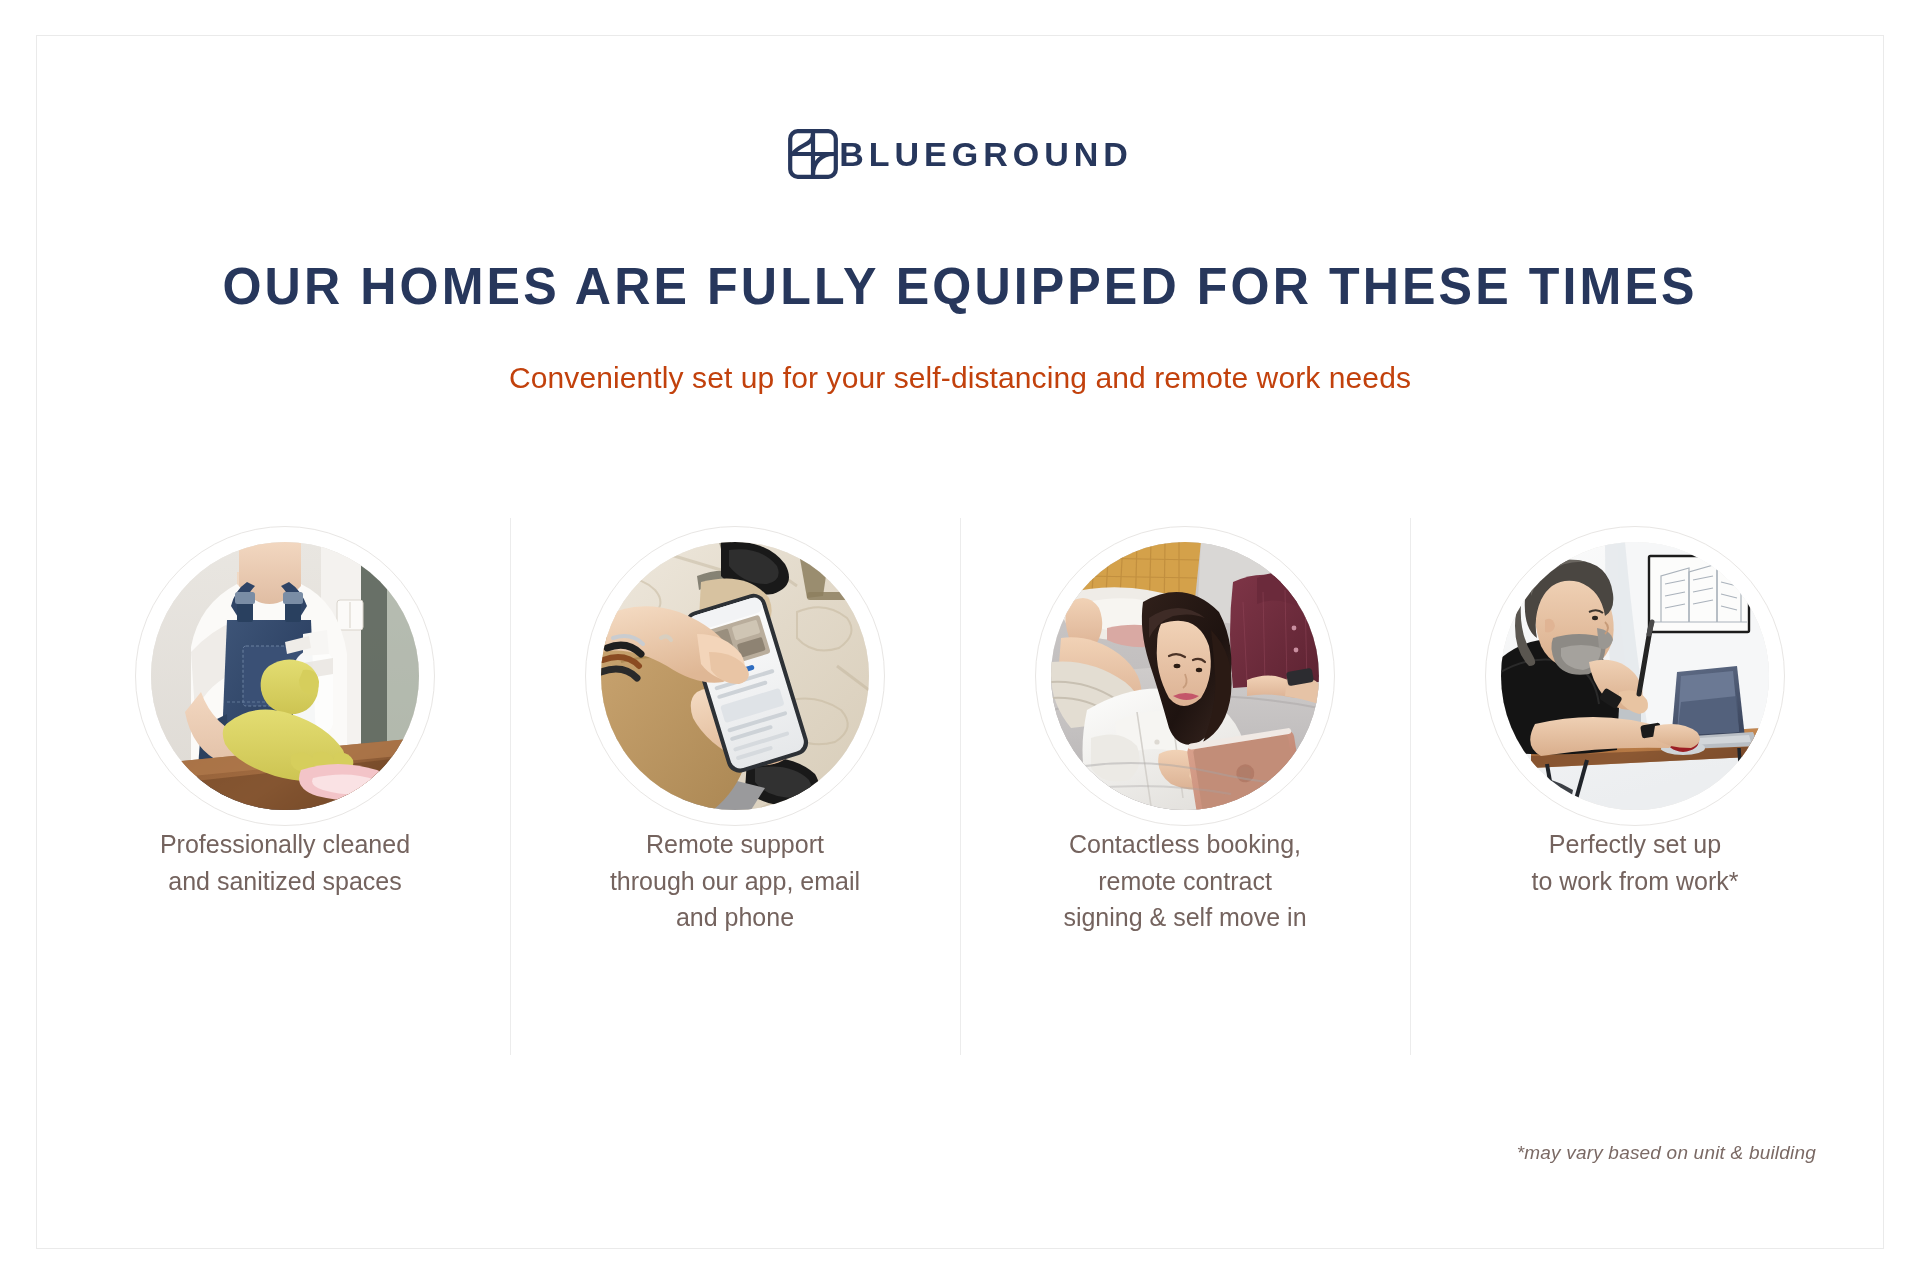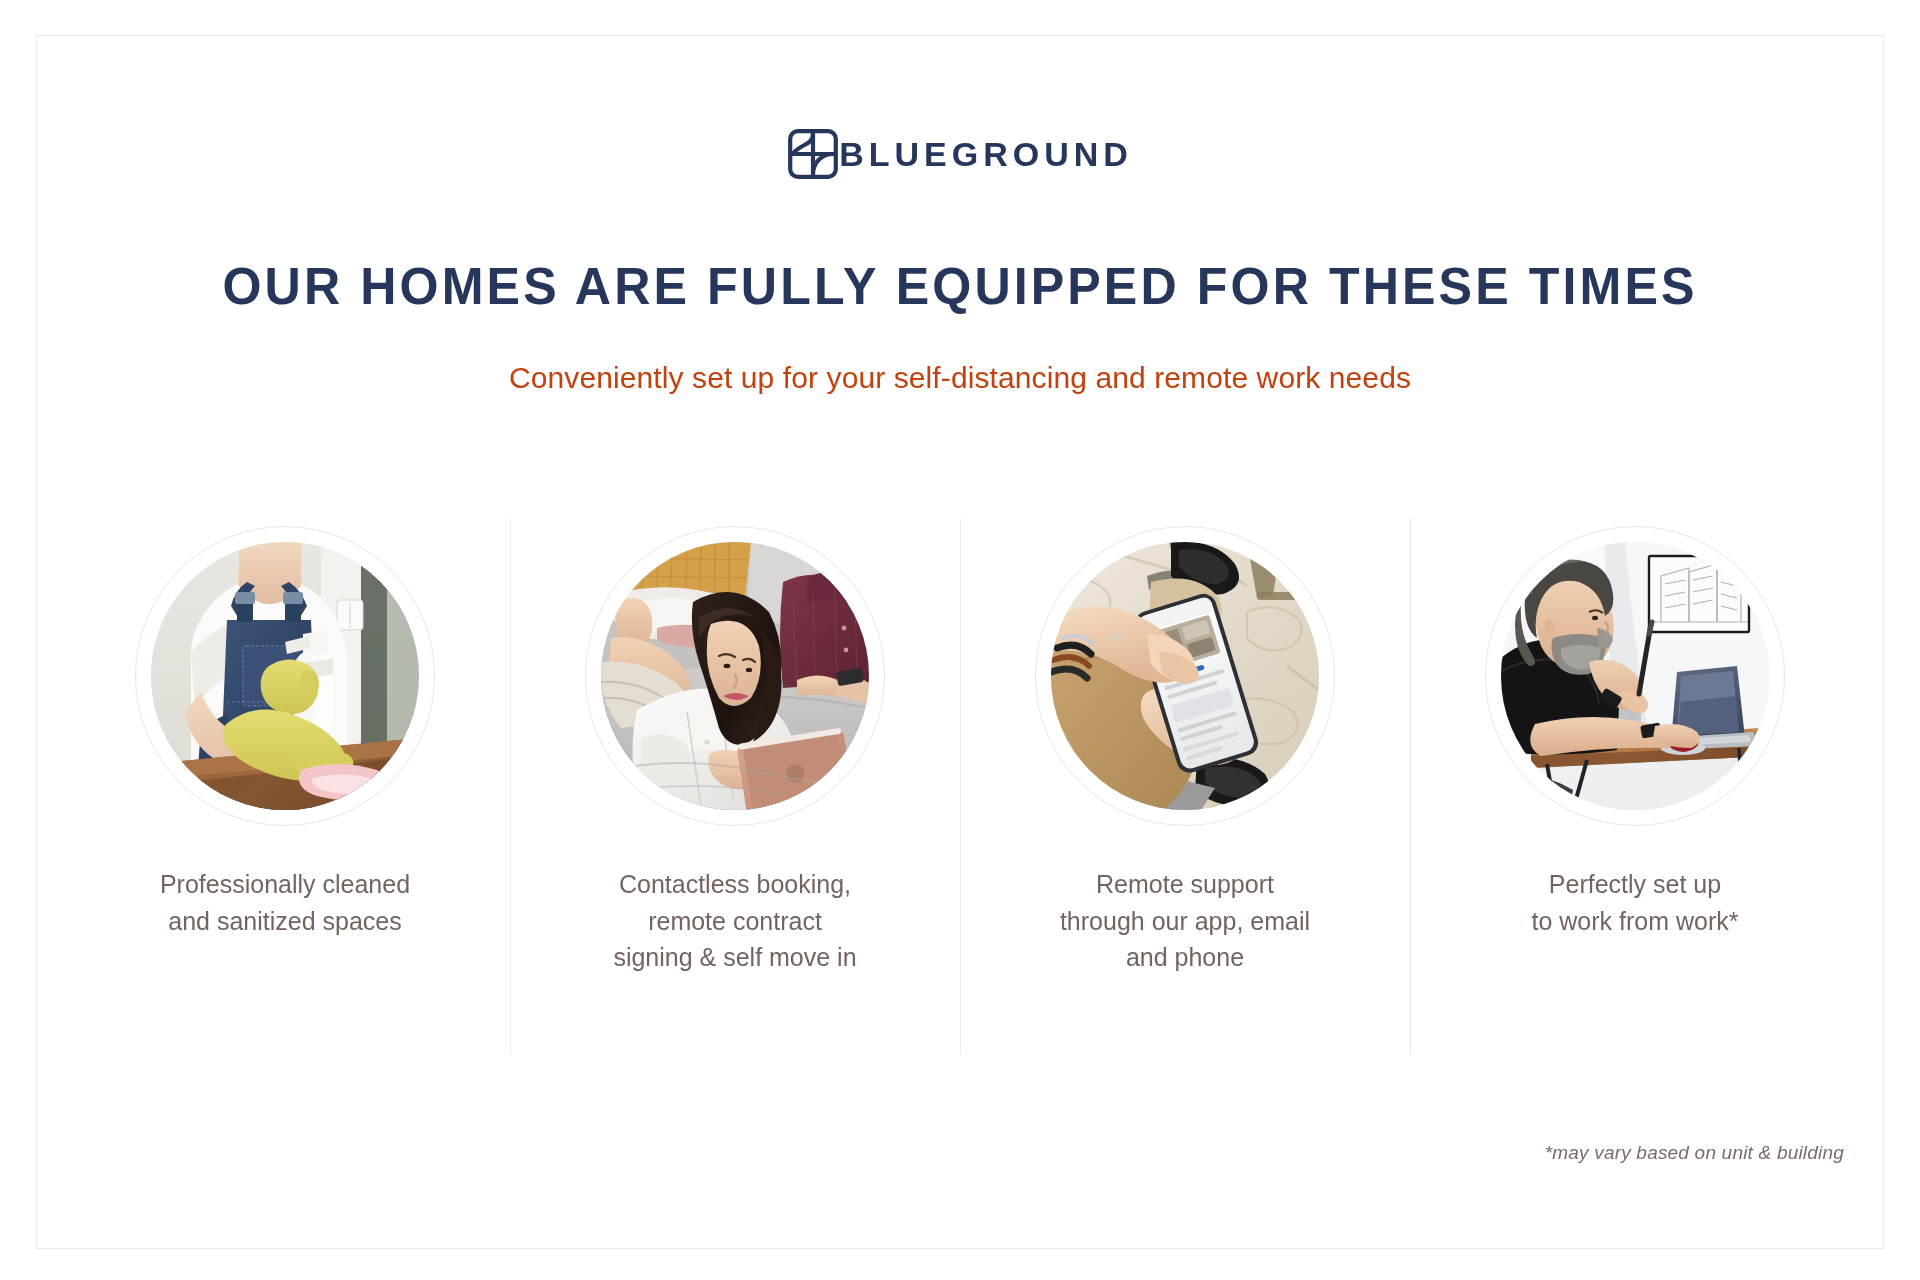--- a/index.html
+++ b/index.html
@@ -147,35 +147,34 @@
     position: relative;
     width: 268px;
     height: 268px;
     border-radius: 50%;
     overflow: hidden;
     background: #e9e6e2;
   }
   .photo svg { display: block; width: 268px; height: 268px; }
 
   .caption {
-    margin-top: 40px;
     text-align: center;
     font-family: "Liberation Sans", sans-serif;
     font-size: 25px;
     font-weight: 400;
     color: #74635e;
     line-height: 1.46;
     max-width: 330px;
     white-space: pre-line;
   }
 
   
   .footnote {
     position: absolute;
-    right: 76px;
+    right: 104px;
     top: 1142px;
     font-family: "Liberation Sans", sans-serif;
     font-size: 19px;
     font-style: italic;
     color: #7b6a65;
     letter-spacing: 0.2px;
     white-space: nowrap;
   }
 </style>
 </head>
@@ -275,138 +274,20 @@
             <path d="M162 212 Q174 206 182 216 Q186 226 176 230 Q166 230 162 222 Z" fill="#d6ce5c"></path>
             <path d="M184 212 Q196 208 202 218 Q204 228 194 230 Q184 228 182 220 Z" fill="#d6ce5c"></path>
 
             <path d="M150 228 Q186 216 226 228 Q250 238 238 252 Q208 264 166 254 Q142 246 150 228 Z" fill="#f3c4c8"></path>
             <path d="M162 236 Q196 228 226 238 Q238 244 228 250 Q200 256 172 248 Q158 244 162 236 Z" fill="#fae2e4"></path>
           </svg>
         </div>
       </div>
       <div class="caption">Professionally cleaned
 and sanitized spaces</div>
-    </div>
-
-    <div class="col">
-      <div class="circle-wrap">
-        <div class="ring"></div>
-        <div class="photo">
-          <svg viewBox="0 0 268 268" preserveAspectRatio="xMidYMid slice">
-            <defs>
-              <linearGradient id="bedG" x1="0" y1="0" x2="0" y2="1">
-                <stop offset="0" stop-color="#cfcccb"></stop>
-                  <stop offset="1" stop-color="#b4b1b2"></stop>
-              </linearGradient>
-              <linearGradient id="hairG" x1="0" y1="0" x2="1" y2="1">
-                <stop offset="0" stop-color="#30201a"></stop>
-                  <stop offset="0.6" stop-color="#1e1310"></stop>
-                  <stop offset="1" stop-color="#3a2720"></stop>
-              </linearGradient>
-              <linearGradient id="shirtG" x1="0" y1="0" x2="0.6" y2="1">
-                <stop offset="0" stop-color="#fdfdfc"></stop>
-                  <stop offset="1" stop-color="#e4e2de"></stop>
-              </linearGradient>
-              <linearGradient id="maroonG" x1="0" y1="0" x2="1" y2="1">
-                <stop offset="0" stop-color="#7e3547"></stop>
-                  <stop offset="1" stop-color="#5d2332"></stop>
-              </linearGradient>
-              <linearGradient id="tabG" x1="0" y1="0" x2="1" y2="1">
-                <stop offset="0" stop-color="#d9a18c"></stop>
-                  <stop offset="1" stop-color="#b97f6d"></stop>
-              </linearGradient>
-              <linearGradient id="skinC" x1="0" y1="0" x2="0" y2="1">
-                <stop offset="0" stop-color="#f1d2b6"></stop>
-                  <stop offset="1" stop-color="#dcb294"></stop>
-              </linearGradient>
-            </defs>
-            <rect width="268" height="268" fill="url(#bedG)"></rect>
-
-            <path d="M36 0 L150 0 L142 76 L30 62 Z" fill="#d4a14a"></path>
-            <g stroke="#b8863a" stroke-width="1.2" opacity="0.65">
-              <path d="M44 0 L40 68"></path>
-                <path d="M58 0 L54 70"></path>
-                <path d="M72 0 L68 72"></path>
-              <path d="M86 0 L84 74"></path>
-                <path d="M100 0 L98 74"></path>
-                <path d="M114 0 L113 75"></path>
-              <path d="M128 0 L128 76"></path>
-                <path d="M36 16 L148 18"></path>
-                <path d="M34 34 L146 36"></path>
-              <path d="M32 52 L144 54"></path>
-            </g>
-
-            <path d="M150 0 L268 0 L268 90 L146 78 Z" fill="#d9d7d5"></path>
-
-            <path d="M14 52 Q70 36 138 58 Q156 74 134 94 Q70 106 22 90 Q4 72 14 52 Z" fill="#efece7"></path>
-            <path d="M36 60 Q80 50 124 66 Q136 78 120 88 Q76 96 42 84 Q30 72 36 60 Z" fill="#f7f5f1"></path>
-            <path d="M56 86 Q92 78 120 90 Q128 100 110 104 Q76 108 56 98 Z" fill="#d9a9a3"></path>
-
-            <path d="M0 140 Q134 110 268 138 L268 268 L0 268 Z" fill="url(#bedG)"></path>
-            <path d="M0 168 Q134 140 268 166" fill="none" stroke="#a9a6a6" stroke-width="2" opacity="0.5"></path>
-
-            <path d="M182 40 Q220 22 256 48 Q268 74 268 140 L182 146 Q176 92 182 40 Z" fill="url(#maroonG)"></path>
-            <path d="M206 36 Q228 24 248 40 L246 64 Q224 54 206 62 Z" fill="#6b2a3b"></path>
-            <g stroke="#92475a" stroke-width="1" opacity="0.5">
-              <path d="M192 60 L196 140"></path>
-                <path d="M212 50 L214 142"></path>
-                <path d="M234 48 L236 142"></path>
-                <path d="M254 52 L256 142"></path>
-            </g>
-            <circle cx="243" cy="86" r="2.4" fill="#c98fa0"></circle>
-            <circle cx="245" cy="108" r="2.4" fill="#c98fa0"></circle>
-            <path d="M196 138 Q220 128 240 140 L244 156 Q216 150 196 154 Z" fill="url(#skinC)"></path>
-            <path d="M236 136 Q256 130 268 142 L268 162 Q248 156 234 154 Z" fill="#e6c3a6"></path>
-            <rect x="236" y="128" width="26" height="14" rx="3" fill="#2c2c30" transform="rotate(-10 249 135)"></rect>
-
-            <path d="M16 62 Q36 48 48 66 Q56 86 44 104 Q28 114 18 96 Q12 78 16 62 Z" fill="url(#skinC)"></path>
-            <path d="M10 96 Q40 92 68 112 Q94 132 90 158 L44 168 Q20 148 8 122 Z" fill="url(#skinC)"></path>
-            <path d="M0 120 Q40 116 74 140 Q96 158 88 178 L20 186 Q0 162 0 132 Z" fill="#e3ddd2"></path>
-            <path d="M0 140 Q36 138 66 158" fill="none" stroke="#c8c0b2" stroke-width="2"></path>
-            <path d="M0 156 Q34 154 60 172" fill="none" stroke="#c8c0b2" stroke-width="2"></path>
-
-            <path d="M36 168 Q96 132 154 156 Q200 178 196 238 Q190 268 150 268 L44 268 Q24 224 36 168 Z" fill="url(#shirtG)"></path>
-            <path d="M64 180 Q104 160 142 176 L138 214 Q104 200 68 214 Z" fill="#f6f5f2"></path>
-            <path d="M86 170 L100 264" fill="none" stroke="#d4d1cc" stroke-width="1.6"></path>
-            <path d="M120 166 L132 256" fill="none" stroke="#d4d1cc" stroke-width="1.6"></path>
-            <path d="M40 196 Q70 186 86 204 Q94 224 78 238 Q52 244 40 226 Z" fill="#eceae5"></path>
-            <circle cx="106" cy="200" r="2.6" fill="#ddd9d2"></circle>
-            <circle cx="112" cy="224" r="2.6" fill="#ddd9d2"></circle>
-
-            <path d="M92 60 Q134 36 168 70 Q186 104 178 148 Q170 190 144 202 Q126 206 118 186 Q108 150 98 120 Q88 88 92 60 Z" fill="url(#hairG)"></path>
-            <path d="M160 88 Q184 112 180 152 Q176 186 152 200 Q166 166 164 132 Q162 106 160 88 Z" fill="#2a1a14"></path>
-            <path d="M98 76 Q128 56 154 76 Q140 70 122 74 Q106 80 98 96 Z" fill="#43302a" opacity="0.8"></path>
-
-            <path d="M110 82 Q146 70 158 104 Q164 134 150 156 Q132 172 118 156 Q104 130 106 104 Q106 90 110 82 Z" fill="url(#skinC)"></path>
-            <path d="M118 114 Q126 110 134 115" fill="none" stroke="#4a3226" stroke-width="2.2" stroke-linecap="round"></path>
-            <path d="M142 118 Q149 115 154 120" fill="none" stroke="#4a3226" stroke-width="2.2" stroke-linecap="round"></path>
-            <ellipse cx="126" cy="124" rx="3.4" ry="2.2" fill="#2c1d14"></ellipse>
-            <ellipse cx="148" cy="128" rx="3.2" ry="2.2" fill="#2c1d14"></ellipse>
-            <path d="M134 132 Q138 142 132 146" fill="none" stroke="#c79c7c" stroke-width="1.8"></path>
-            <path d="M122 154 Q134 148 148 154 Q136 162 122 154 Z" fill="#c4566a"></path>
-
-            <path d="M108 212 Q128 202 152 216 Q170 230 162 244 Q142 252 120 242 Q104 230 108 212 Z" fill="url(#skinC)"></path>
-            <path d="M140 226 Q158 222 166 234 Q170 244 156 246 Q142 244 138 234 Z" fill="#eccbac"></path>
-
-            <g transform="rotate(-9 190 230)">
-              <rect x="140" y="196" width="108" height="76" rx="7" fill="url(#tabG)"></rect>
-              <rect x="146" y="200" width="96" height="66" rx="4" fill="#c28d78"></rect>
-              <rect x="142" y="194" width="104" height="6" rx="3" fill="#f0e9e4"></rect>
-              <circle cx="194" cy="232" r="9" fill="#a9705c" opacity="0.6"></circle>
-              <path d="M188 228 Q194 222 200 228 Q200 238 194 240 Q188 238 188 228 Z" fill="#b07d69"></path>
-            </g>
-
-            <path d="M0 230 Q80 212 160 230 Q230 246 268 240" fill="none" stroke="#a6a3a3" stroke-width="2" opacity="0.45"></path>
-            <path d="M0 252 Q90 236 180 252" fill="none" stroke="#a6a3a3" stroke-width="2" opacity="0.35"></path>
-          </svg>
-        </div>
-      </div>
-      <div class="caption">Contactless booking,
-remote contract
-signing &amp; self move in</div>
     </div>
 
     <div class="col">
       <div class="circle-wrap">
         <div class="ring"></div>
         <div class="photo">
           <svg viewBox="0 0 268 268" preserveAspectRatio="xMidYMid slice">
             <defs>
               <linearGradient id="rugG" x1="0" y1="0" x2="1" y2="1">
                 <stop offset="0" stop-color="#eee8dd"></stop>
@@ -497,20 +378,138 @@
 through our app, email
 and phone</div>
     </div>
 
     <div class="col">
       <div class="circle-wrap">
         <div class="ring"></div>
         <div class="photo">
           <svg viewBox="0 0 268 268" preserveAspectRatio="xMidYMid slice">
             <defs>
+              <linearGradient id="bedG" x1="0" y1="0" x2="0" y2="1">
+                <stop offset="0" stop-color="#cfcccb"></stop>
+                  <stop offset="1" stop-color="#b4b1b2"></stop>
+              </linearGradient>
+              <linearGradient id="hairG" x1="0" y1="0" x2="1" y2="1">
+                <stop offset="0" stop-color="#30201a"></stop>
+                  <stop offset="0.6" stop-color="#1e1310"></stop>
+                  <stop offset="1" stop-color="#3a2720"></stop>
+              </linearGradient>
+              <linearGradient id="shirtG" x1="0" y1="0" x2="0.6" y2="1">
+                <stop offset="0" stop-color="#fdfdfc"></stop>
+                  <stop offset="1" stop-color="#e4e2de"></stop>
+              </linearGradient>
+              <linearGradient id="maroonG" x1="0" y1="0" x2="1" y2="1">
+                <stop offset="0" stop-color="#7e3547"></stop>
+                  <stop offset="1" stop-color="#5d2332"></stop>
+              </linearGradient>
+              <linearGradient id="tabG" x1="0" y1="0" x2="1" y2="1">
+                <stop offset="0" stop-color="#d9a18c"></stop>
+                  <stop offset="1" stop-color="#b97f6d"></stop>
+              </linearGradient>
+              <linearGradient id="skinC" x1="0" y1="0" x2="0" y2="1">
+                <stop offset="0" stop-color="#f1d2b6"></stop>
+                  <stop offset="1" stop-color="#dcb294"></stop>
+              </linearGradient>
+            </defs>
+            <rect width="268" height="268" fill="url(#bedG)"></rect>
+
+            <path d="M36 0 L150 0 L142 76 L30 62 Z" fill="#d4a14a"></path>
+            <g stroke="#b8863a" stroke-width="1.2" opacity="0.65">
+              <path d="M44 0 L40 68"></path>
+                <path d="M58 0 L54 70"></path>
+                <path d="M72 0 L68 72"></path>
+              <path d="M86 0 L84 74"></path>
+                <path d="M100 0 L98 74"></path>
+                <path d="M114 0 L113 75"></path>
+              <path d="M128 0 L128 76"></path>
+                <path d="M36 16 L148 18"></path>
+                <path d="M34 34 L146 36"></path>
+              <path d="M32 52 L144 54"></path>
+            </g>
+
+            <path d="M150 0 L268 0 L268 90 L146 78 Z" fill="#d9d7d5"></path>
+
+            <path d="M14 52 Q70 36 138 58 Q156 74 134 94 Q70 106 22 90 Q4 72 14 52 Z" fill="#efece7"></path>
+            <path d="M36 60 Q80 50 124 66 Q136 78 120 88 Q76 96 42 84 Q30 72 36 60 Z" fill="#f7f5f1"></path>
+            <path d="M56 86 Q92 78 120 90 Q128 100 110 104 Q76 108 56 98 Z" fill="#d9a9a3"></path>
+
+            <path d="M0 140 Q134 110 268 138 L268 268 L0 268 Z" fill="url(#bedG)"></path>
+            <path d="M0 168 Q134 140 268 166" fill="none" stroke="#a9a6a6" stroke-width="2" opacity="0.5"></path>
+
+            <path d="M182 40 Q220 22 256 48 Q268 74 268 140 L182 146 Q176 92 182 40 Z" fill="url(#maroonG)"></path>
+            <path d="M206 36 Q228 24 248 40 L246 64 Q224 54 206 62 Z" fill="#6b2a3b"></path>
+            <g stroke="#92475a" stroke-width="1" opacity="0.5">
+              <path d="M192 60 L196 140"></path>
+                <path d="M212 50 L214 142"></path>
+                <path d="M234 48 L236 142"></path>
+                <path d="M254 52 L256 142"></path>
+            </g>
+            <circle cx="243" cy="86" r="2.4" fill="#c98fa0"></circle>
+            <circle cx="245" cy="108" r="2.4" fill="#c98fa0"></circle>
+            <path d="M196 138 Q220 128 240 140 L244 156 Q216 150 196 154 Z" fill="url(#skinC)"></path>
+            <path d="M236 136 Q256 130 268 142 L268 162 Q248 156 234 154 Z" fill="#e6c3a6"></path>
+            <rect x="236" y="128" width="26" height="14" rx="3" fill="#2c2c30" transform="rotate(-10 249 135)"></rect>
+
+            <path d="M16 62 Q36 48 48 66 Q56 86 44 104 Q28 114 18 96 Q12 78 16 62 Z" fill="url(#skinC)"></path>
+            <path d="M10 96 Q40 92 68 112 Q94 132 90 158 L44 168 Q20 148 8 122 Z" fill="url(#skinC)"></path>
+            <path d="M0 120 Q40 116 74 140 Q96 158 88 178 L20 186 Q0 162 0 132 Z" fill="#e3ddd2"></path>
+            <path d="M0 140 Q36 138 66 158" fill="none" stroke="#c8c0b2" stroke-width="2"></path>
+            <path d="M0 156 Q34 154 60 172" fill="none" stroke="#c8c0b2" stroke-width="2"></path>
+
+            <path d="M36 168 Q96 132 154 156 Q200 178 196 238 Q190 268 150 268 L44 268 Q24 224 36 168 Z" fill="url(#shirtG)"></path>
+            <path d="M64 180 Q104 160 142 176 L138 214 Q104 200 68 214 Z" fill="#f6f5f2"></path>
+            <path d="M86 170 L100 264" fill="none" stroke="#d4d1cc" stroke-width="1.6"></path>
+            <path d="M120 166 L132 256" fill="none" stroke="#d4d1cc" stroke-width="1.6"></path>
+            <path d="M40 196 Q70 186 86 204 Q94 224 78 238 Q52 244 40 226 Z" fill="#eceae5"></path>
+            <circle cx="106" cy="200" r="2.6" fill="#ddd9d2"></circle>
+            <circle cx="112" cy="224" r="2.6" fill="#ddd9d2"></circle>
+
+            <path d="M92 60 Q134 36 168 70 Q186 104 178 148 Q170 190 144 202 Q126 206 118 186 Q108 150 98 120 Q88 88 92 60 Z" fill="url(#hairG)"></path>
+            <path d="M160 88 Q184 112 180 152 Q176 186 152 200 Q166 166 164 132 Q162 106 160 88 Z" fill="#2a1a14"></path>
+            <path d="M98 76 Q128 56 154 76 Q140 70 122 74 Q106 80 98 96 Z" fill="#43302a" opacity="0.8"></path>
+
+            <path d="M110 82 Q146 70 158 104 Q164 134 150 156 Q132 172 118 156 Q104 130 106 104 Q106 90 110 82 Z" fill="url(#skinC)"></path>
+            <path d="M118 114 Q126 110 134 115" fill="none" stroke="#4a3226" stroke-width="2.2" stroke-linecap="round"></path>
+            <path d="M142 118 Q149 115 154 120" fill="none" stroke="#4a3226" stroke-width="2.2" stroke-linecap="round"></path>
+            <ellipse cx="126" cy="124" rx="3.4" ry="2.2" fill="#2c1d14"></ellipse>
+            <ellipse cx="148" cy="128" rx="3.2" ry="2.2" fill="#2c1d14"></ellipse>
+            <path d="M134 132 Q138 142 132 146" fill="none" stroke="#c79c7c" stroke-width="1.8"></path>
+            <path d="M122 154 Q134 148 148 154 Q136 162 122 154 Z" fill="#c4566a"></path>
+
+            <path d="M108 212 Q128 202 152 216 Q170 230 162 244 Q142 252 120 242 Q104 230 108 212 Z" fill="url(#skinC)"></path>
+            <path d="M140 226 Q158 222 166 234 Q170 244 156 246 Q142 244 138 234 Z" fill="#eccbac"></path>
+
+            <g transform="rotate(-9 190 230)">
+              <rect x="140" y="196" width="108" height="76" rx="7" fill="url(#tabG)"></rect>
+              <rect x="146" y="200" width="96" height="66" rx="4" fill="#c28d78"></rect>
+              <rect x="142" y="194" width="104" height="6" rx="3" fill="#f0e9e4"></rect>
+              <circle cx="194" cy="232" r="9" fill="#a9705c" opacity="0.6"></circle>
+              <path d="M188 228 Q194 222 200 228 Q200 238 194 240 Q188 238 188 228 Z" fill="#b07d69"></path>
+            </g>
+
+            <path d="M0 230 Q80 212 160 230 Q230 246 268 240" fill="none" stroke="#a6a3a3" stroke-width="2" opacity="0.45"></path>
+            <path d="M0 252 Q90 236 180 252" fill="none" stroke="#a6a3a3" stroke-width="2" opacity="0.35"></path>
+          </svg>
+        </div>
+      </div>
+      <div class="caption">Contactless booking,
+remote contract
+signing &amp; self move in</div>
+    </div>
+
+    <div class="col">
+      <div class="circle-wrap">
+        <div class="ring"></div>
+        <div class="photo">
+          <svg viewBox="0 0 268 268" preserveAspectRatio="xMidYMid slice">
+            <defs>
               <linearGradient id="wallD" x1="0" y1="0" x2="0.3" y2="1">
                 <stop offset="0" stop-color="#fbfbfb"></stop>
                   <stop offset="1" stop-color="#eceef0"></stop>
               </linearGradient>
               <linearGradient id="deskG" x1="0" y1="0" x2="1" y2="0.3">
                 <stop offset="0" stop-color="#9e6336"></stop>
                   <stop offset="0.55" stop-color="#b77a45"></stop>
                   <stop offset="1" stop-color="#8d5730"></stop>
               </linearGradient>
               <linearGradient id="skinD" x1="0" y1="0" x2="0" y2="1">

